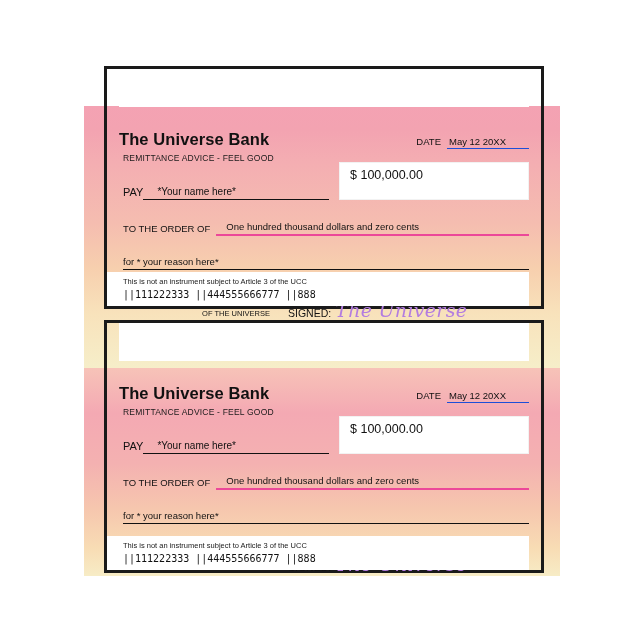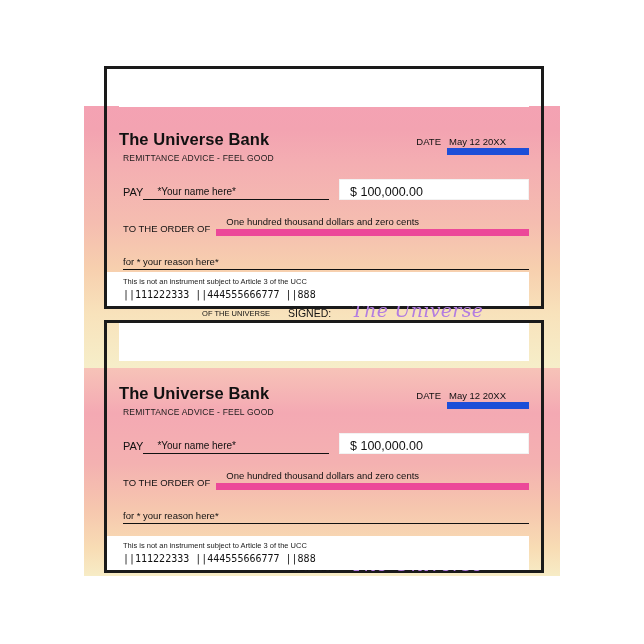--- a/index.html
+++ b/index.html
@@ -156,21 +156,21 @@
   .date-group {
     display: flex;
     align-items: baseline;
     gap: 6px;
     font-size: 9.5px;
     color: #111111;
   }
   .date-label { font-size: 9.5px; margin-top: 19px; }
   .date-value {
     font-size: 9.5px;
-    border-bottom: 7px solid #1d4ed8;
+    border-bottom: 1px solid #1d4ed8;
     padding: 0 22px 1px 2px;
     min-width: 58px;
   }
 
   
   .header-white {
     position: absolute;
     left: 0;
     top: 0;
     right: 0;
@@ -209,21 +209,21 @@
     border-bottom: 1px solid #111111;
     padding: 0 0 2px 14px;
     margin-right: 10px;
   }
   .amount-box {
     width: 190px;
     background: #ffffff;
     border: 1px solid #f2f2f2;
     font-size: 12.5px;
     color: #111111;
-    padding: 5px 0 0 10px;
+    padding: 5px 0 17px 10px;
     box-sizing: border-box;
   }
 
   
   .row-order {
     display: flex;
     align-items: flex-end;
     margin-top: 14px;
     padding-left: 4px;
     height: 22px;
@@ -231,21 +231,21 @@
   .order-label {
     font-size: 9.5px;
     color: #111111;
     padding-bottom: 2px;
     white-space: nowrap;
   }
   .order-value {
     flex: 1;
     font-size: 9.5px;
     color: #111111;
-    border-bottom: 7px solid #ec4899;
+    border-bottom: 2px solid #ec4899;
     padding: 0 0 2px 10px;
     margin-left: 6px;
   }
 
   
   .row-for {
     display: flex;
     align-items: flex-end;
     margin-top: 12px;
     padding-left: 4px;
@@ -280,21 +280,21 @@
     color: #111111;
     padding-bottom: 3px;
   }
   .signed-label {
     font-size: 10.5px;
     color: #111111;
     padding-bottom: 3px;
   }
   .signature {
     flex: 1;
-    margin-left: 20px;
+    margin-left: 4px;
     font-family: "DejaVu Serif", serif;
     font-style: italic;
     font-size: 19px;
     color: #b37de0;
     text-align: left;
     padding-bottom: 1px;
     letter-spacing: 0.3px;
   }
 
   

